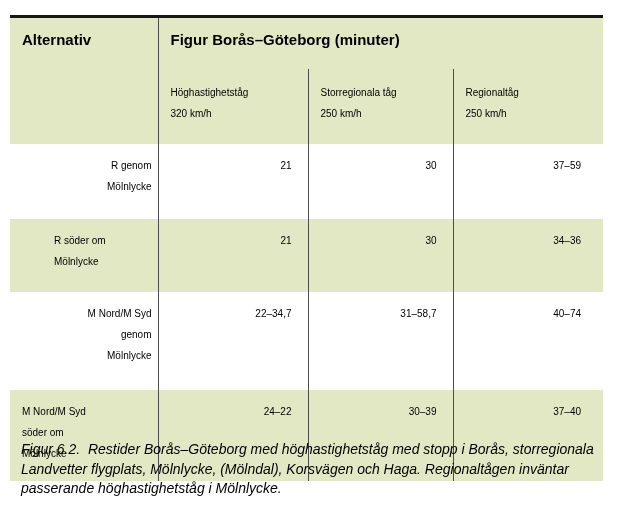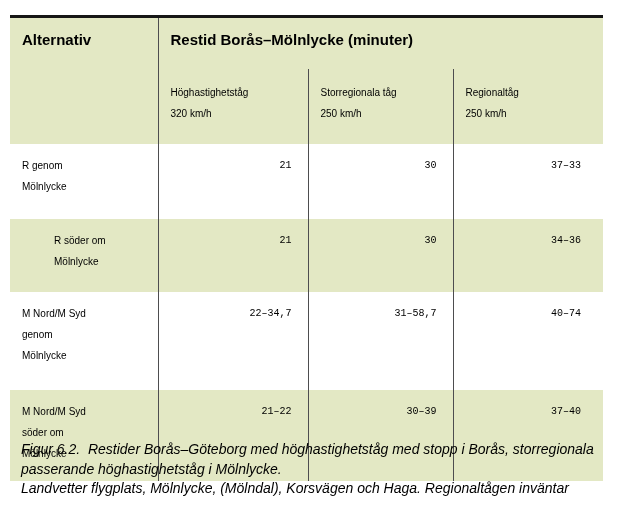--- a/index.html
+++ b/index.html
@@ -34,39 +34,38 @@
   td,th{
     vertical-align:top;
     font-size:10px;
     line-height:21px;
     font-weight:normal;
     text-align:left;
     padding:0;
     overflow:hidden;
   }
   .bg-green{background:var(--table-green,#e3e8c4);}
-  .bg-white{background:#ffffff;}
+  .bg-white{background:#ffffff;text-align:right;}
   .vline{border-left:1.5px solid var(--divider-gray,#4d4d4f);}
   .h-main{
     height:40px;
     font-weight:bold;
     font-size:15px;
     padding:11px 4px 0 12px;
   }
   .h-sub{
     height:62px;
     padding:13px 4px 0 12px;
   }
   .cell-label{
     padding:11px 6px 0 12px;
   }
   .cell-num{
     text-align:right;
     padding:11px 16px 0 0;
-    font-family:Liberation Mono, monospace;
   }
   .cell-num.last{
     padding-right:22px;
   }
   tr.r1 td{height:64px;}
   tr.r2 td{height:62px;padding-left:44px;}
   tr.r3 td{height:87px;}
   tr.r4 td{height:80px;}
   .caption{
     position:absolute;
@@ -86,21 +85,21 @@
   <table>
     <colgroup>
       <col class="c1">
         <col class="c2">
         <col class="c3">
         <col class="c4">
     </colgroup>
     <tbody>
       <tr>
         <th class="h-main bg-green" rowspan="2">Alternativ</th>
-        <th class="h-main bg-green vline" colspan="3">Restid Borås–Mölnlycke (minuter)</th>
+        <th class="h-main bg-green vline" colspan="3">Figur Borås–Göteborg (minuter)</th>
       </tr>
       <tr>
         <th class="h-sub bg-green vline">
           <div>Höghastighetståg</div>
           <div>320 km/h</div>
         </th>
         <th class="h-sub bg-green vline">
           <div>Storregionala tåg</div>
           <div>250 km/h</div>
         </th>
@@ -110,21 +109,21 @@
         </th>
       </tr>
 
       <tr class="r1">
         <td class="cell-label bg-white">
           <div>R genom</div>
           <div>Mölnlycke</div>
         </td>
         <td class="cell-num bg-white vline">21</td>
         <td class="cell-num bg-white vline">30</td>
-        <td class="cell-num last bg-white vline">37–33</td>
+        <td class="cell-num last bg-white vline">37–59</td>
       </tr>
 
       <tr class="r2">
         <td class="cell-label bg-green">
           <div>R söder om</div>
           <div>Mölnlycke</div>
         </td>
         <td class="cell-num bg-green vline">21</td>
         <td class="cell-num bg-green vline">30</td>
         <td class="cell-num last bg-green vline">34–36</td>
@@ -140,25 +139,25 @@
         <td class="cell-num bg-white vline">31–58,7</td>
         <td class="cell-num last bg-white vline">40–74</td>
       </tr>
 
       <tr class="r4">
         <td class="cell-label bg-green">
           <div>M Nord/M Syd</div>
           <div>söder om</div>
           <div>Mölnlycke</div>
         </td>
-        <td class="cell-num bg-green vline">21–22</td>
+        <td class="cell-num bg-green vline">24–22</td>
         <td class="cell-num bg-green vline">30–39</td>
         <td class="cell-num last bg-green vline">37–40</td>
       </tr>
     </tbody>
   </table>
 </div>
 
 <div class="caption">
   <div>Figur 6.2.  Restider Borås–Göteborg med höghastighetståg med stopp i Borås, storregionala</div>
+  <div>Landvetter flygplats, Mölnlycke, (Mölndal), Korsvägen och Haga. Regionaltågen inväntar</div>
   <div>passerande höghastighetståg i Mölnlycke.</div>
-  <div>Landvetter flygplats, Mölnlycke, (Mölndal), Korsvägen och Haga. Regionaltågen inväntar</div>
 </div>
 
 </body></html>

